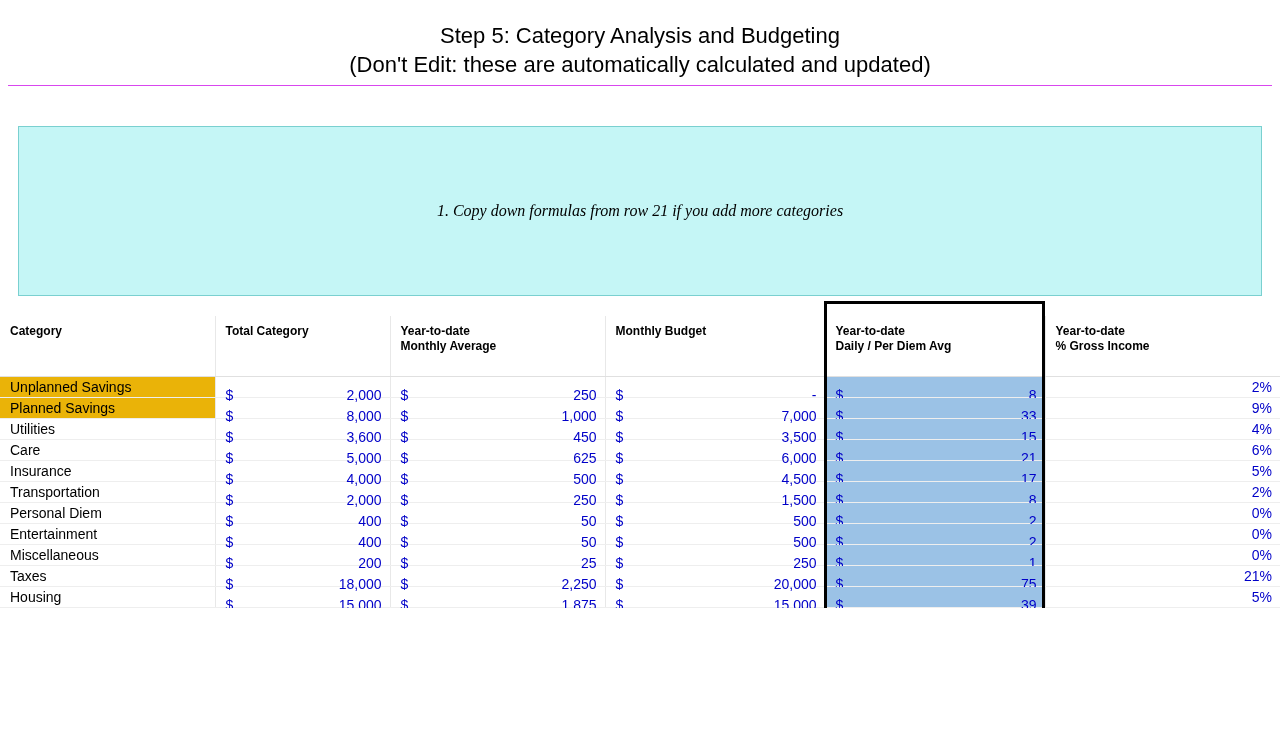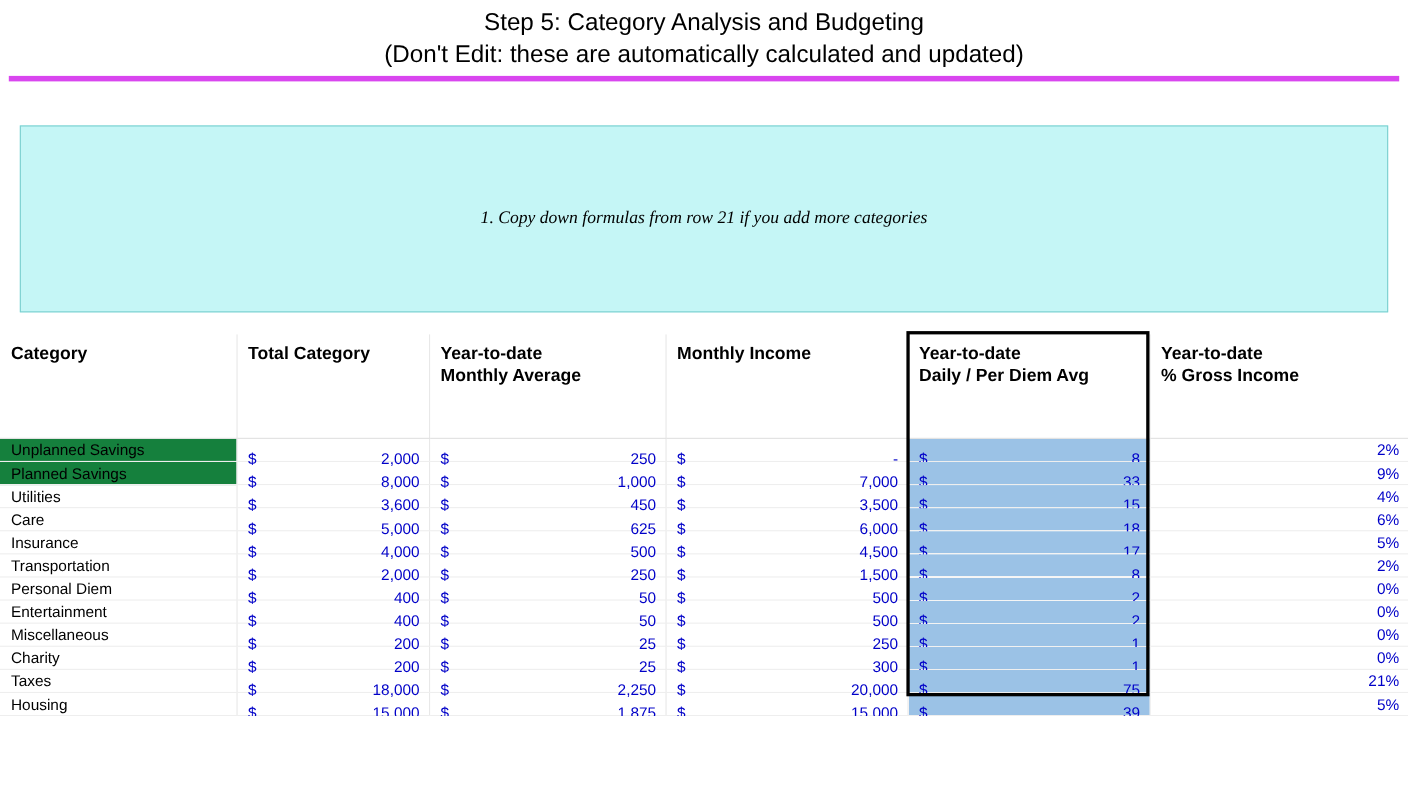--- a/index.html
+++ b/index.html
@@ -10,25 +10,25 @@
     background: #fff;
     color: #000;
   }
   .sheet {
     width: 1280px;
     position: relative;
   }
   .title-block {
     text-align: center;
     font-size: 22px;
-    padding-top: 6px;
+    padding-top: 22px;
     padding-bottom: 6px;
     margin-left: 8px;
     margin-right: 8px;
-    border-bottom: 5px solid #d946ef;
+    border-bottom: 1px solid #d946ef;
   }
   .title-line { line-height: 1.3; }
   .note-box {
     margin: 40px 18px 0 18px;
     background: #c5f6f6;
     border: 1px solid #7ad0d0;
     height: 170px;
     display: flex;
     flex-direction: row;
     justify-content: center;
@@ -48,35 +48,35 @@
   col.c-cat   { width: 215px; }
   col.c-total { width: 175px; }
   col.c-avg   { width: 215px; }
   col.c-bud   { width: 220px; }
   col.c-daily { width: 220px; }
   col.c-pct   { width: 235px; }
 
   th {
     text-align: left;
     font-weight: bold;
-    font-size: 16px;
-    padding: 8px 6px 46px 10px;
+    font-size: 12px;
+    padding: 8px 6px 22px 10px;
     vertical-align: top;
     line-height: 1.25;
     border-bottom: 1px solid #e0e0e0;
     border-right: 1px solid #e8e8e8;
   }
   td {
     padding: 2px 6px 2px 10px;
     border-bottom: 1px solid #eee;
     height: 21px;
     white-space: nowrap;
   }
   td.cat { color: #000; border-right: 1px solid #e8e8e8; }
-  td.cat.shaded { background: #15803d; }
+  td.cat.shaded { background: #eab308; }
 
   td.money {
     color: #0000c8;
     position: relative;
     border-right: 1px solid #e8e8e8;
   }
   td.money .dollar {
     position: absolute;
     left: 10px;
   }
@@ -121,21 +121,21 @@
         <col class="c-avg">
       <col class="c-bud">
         <col class="c-daily">
         <col class="c-pct">
     </colgroup>
     <thead>
       <tr>
         <th>Category</th>
         <th>Total Category</th>
         <th><span>Year-to-date<br>Monthly Average</span></th>
-        <th>Monthly Income</th>
+        <th>Monthly Budget</th>
         <th class="sel-top"><span>Year-to-date<br>Daily / Per Diem Avg</span></th>
         <th><span>Year-to-date<br>% Gross Income</span></th>
       </tr>
     </thead>
     <tbody id="tbody">
         <tr>
           <td class="cat shaded">Unplanned Savings</td>
           <td class="money">
             <span class="dollar">$</span>
             <span class="num">2,000</span>
@@ -203,21 +203,21 @@
           <td class="money">
             <span class="dollar">$</span>
             <span class="num">625</span>
           </td>
           <td class="money">
             <span class="dollar">$</span>
             <span class="num">6,000</span>
           </td>
           <td class="money sel">
             <span class="dollar">$</span>
-            <span class="num">18</span>
+            <span class="num">21</span>
           </td>
           <td class="pct">6%</td>
         </tr>
         <tr>
           <td class="cat">Insurance</td>
           <td class="money">
             <span class="dollar">$</span>
             <span class="num">4,000</span>
           </td>
           <td class="money">
@@ -300,40 +300,20 @@
             <span class="dollar">$</span>
             <span class="num">200</span>
           </td>
           <td class="money">
             <span class="dollar">$</span>
             <span class="num">25</span>
           </td>
           <td class="money">
             <span class="dollar">$</span>
             <span class="num">250</span>
-          </td>
-          <td class="money sel">
-            <span class="dollar">$</span>
-            <span class="num">1</span>
-          </td>
-          <td class="pct">0%</td>
-        </tr>
-        <tr>
-          <td class="cat">Charity</td>
-          <td class="money">
-            <span class="dollar">$</span>
-            <span class="num">200</span>
-          </td>
-          <td class="money">
-            <span class="dollar">$</span>
-            <span class="num">25</span>
-          </td>
-          <td class="money">
-            <span class="dollar">$</span>
-            <span class="num">300</span>
           </td>
           <td class="money sel">
             <span class="dollar">$</span>
             <span class="num">1</span>
           </td>
           <td class="pct">0%</td>
         </tr>
         <tr>
           <td class="cat">Taxes</td>
           <td class="money">

